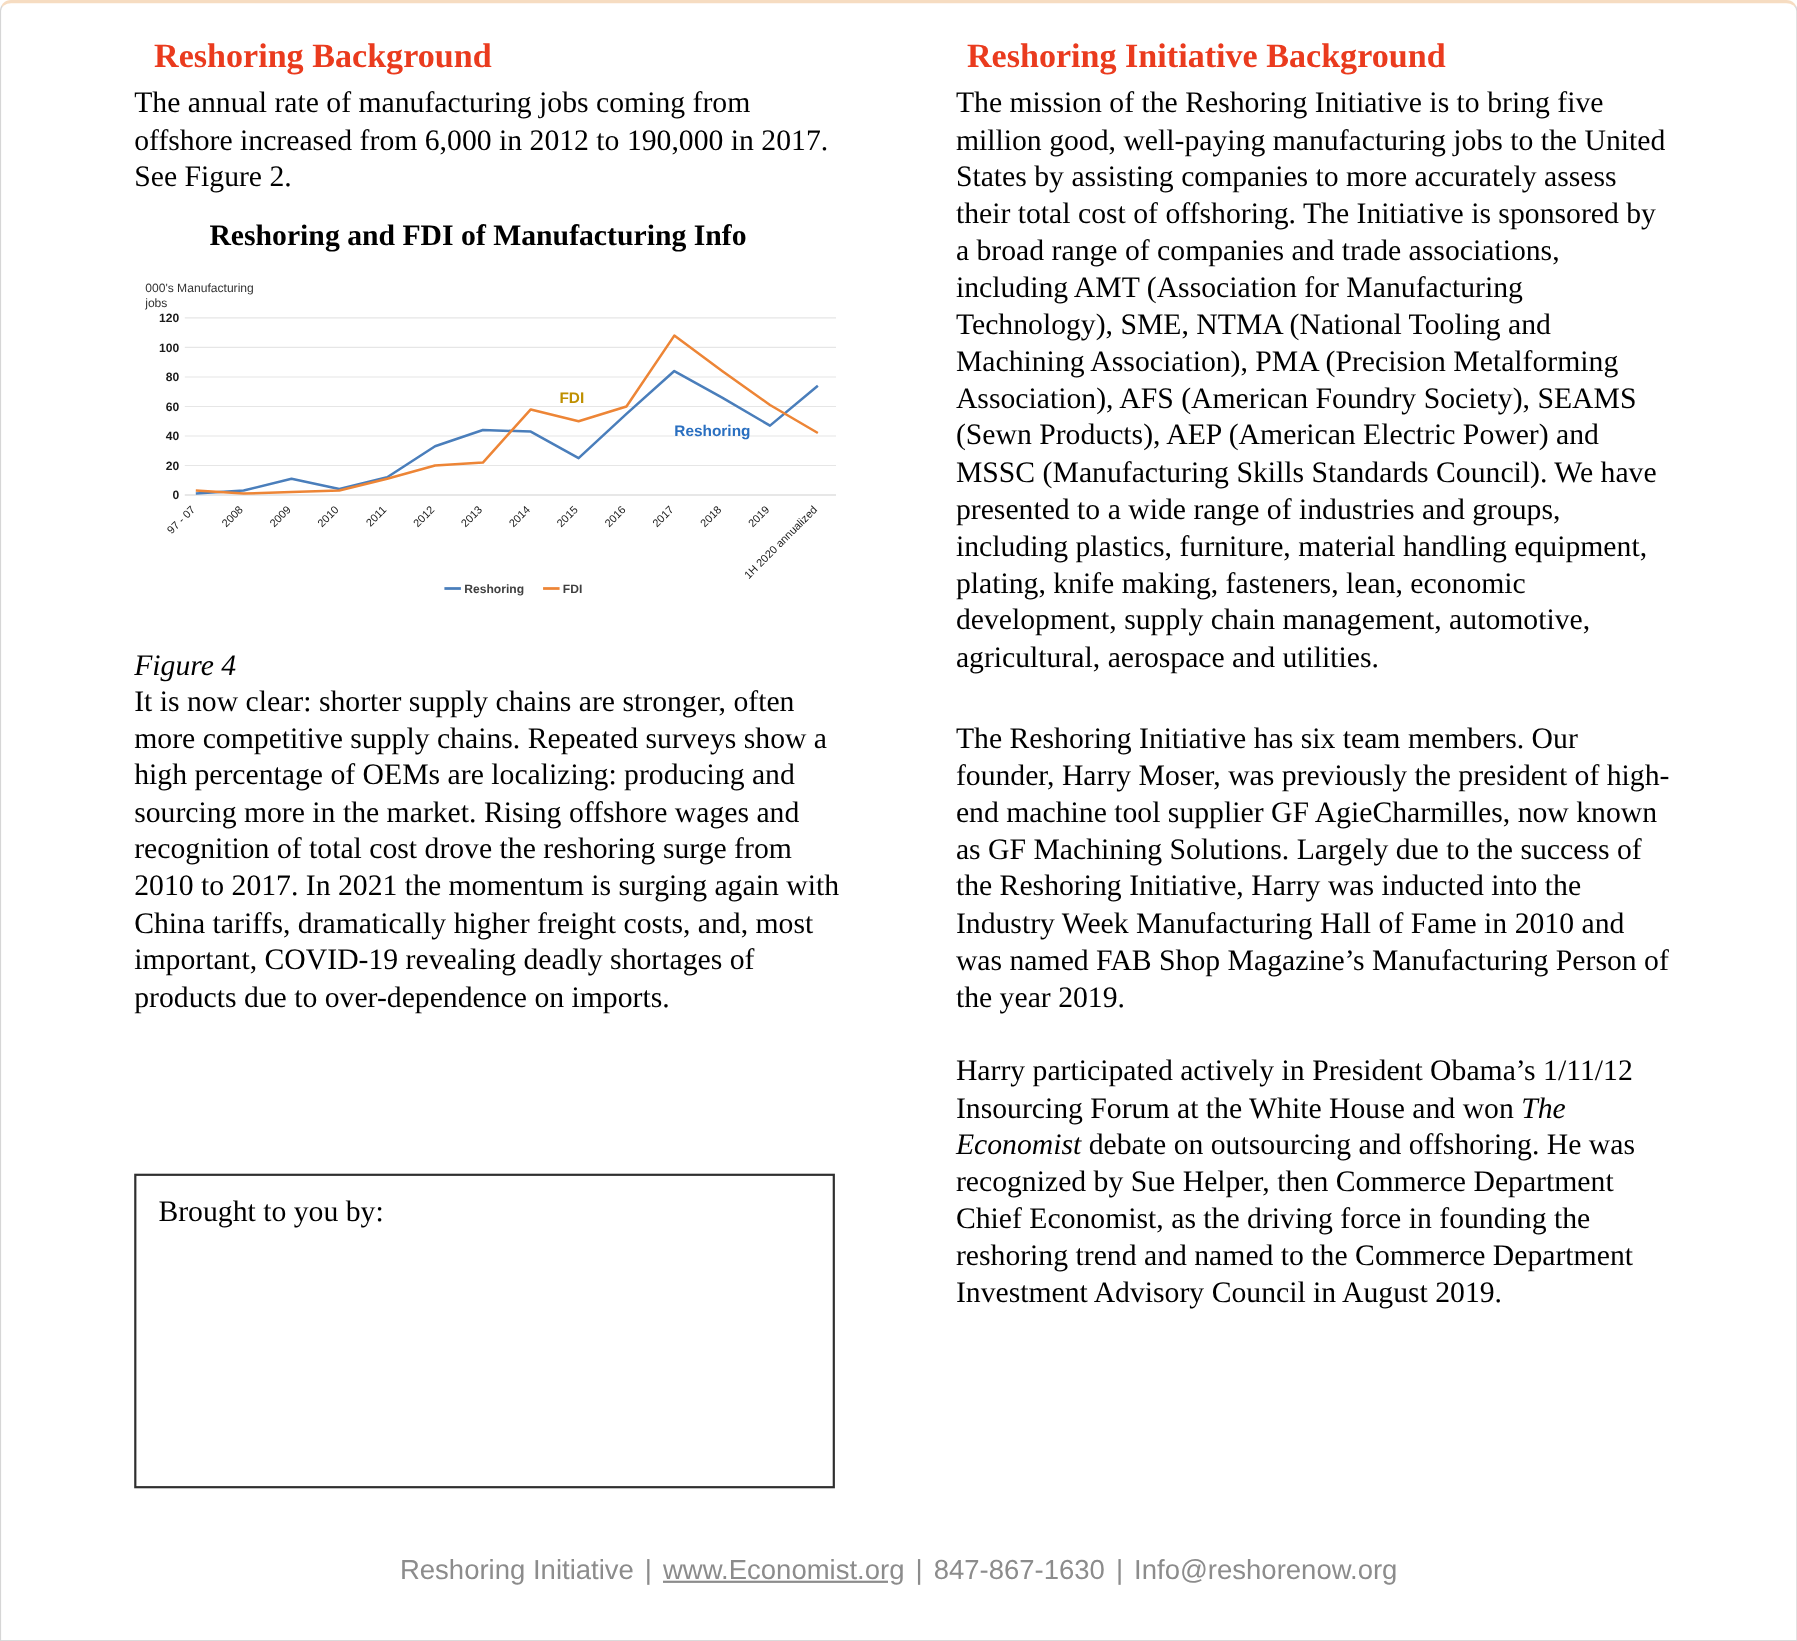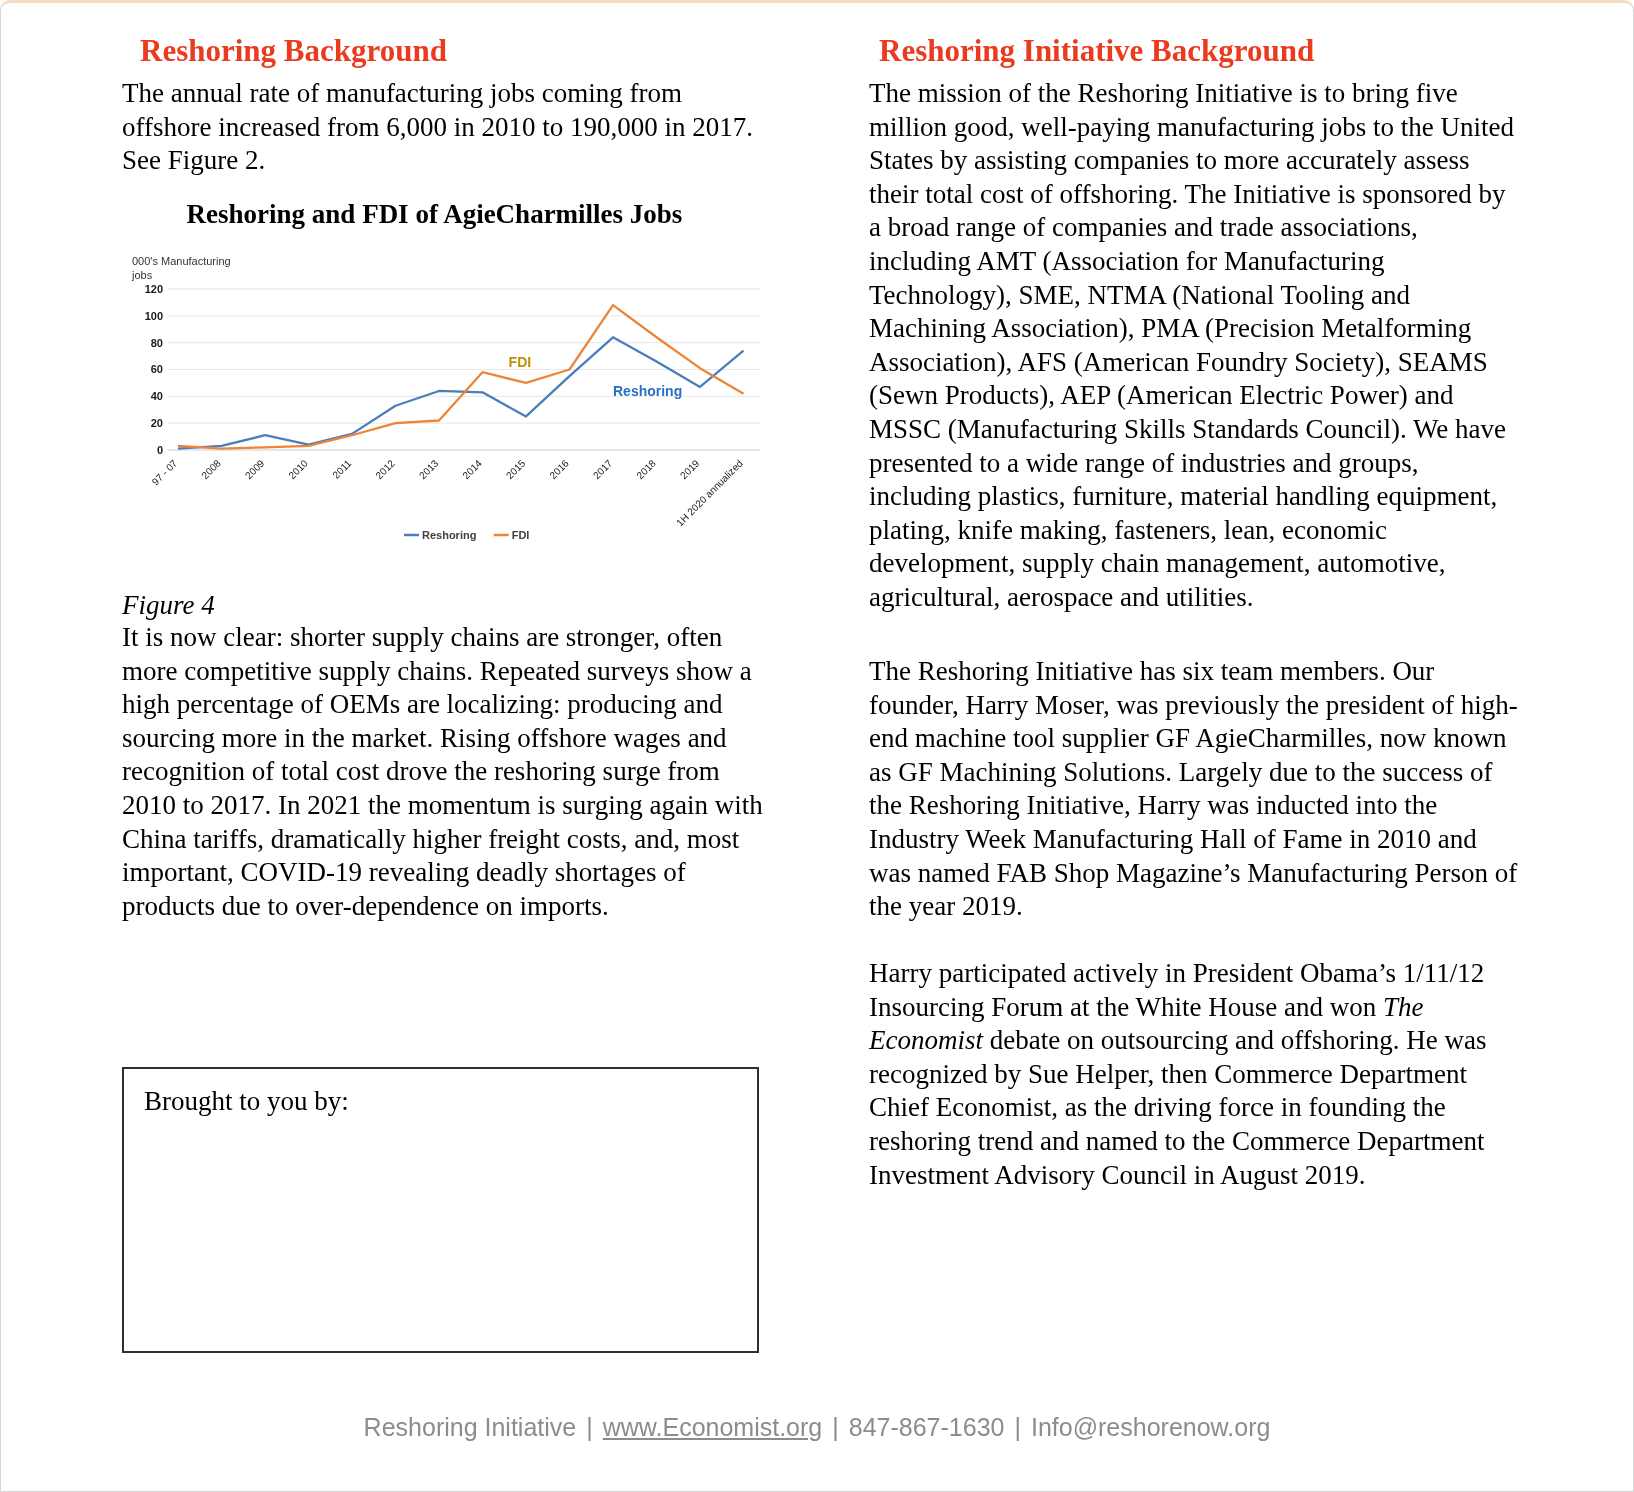--- a/index.html
+++ b/index.html
@@ -23,23 +23,23 @@
   svg text{font-family:"Liberation Sans","DejaVu Sans",sans-serif;}
   .em{font-style:italic;}
 </style>
 </head>
 <body>
 
 <div class="page">
 
   <div class="col col-left">
     <h1 class="sec" style="top:30px;left:18px;">Reshoring Background</h1>
-    <p class="body-text" style="top:74px;left:0;width:640px;">The annual rate of manufacturing jobs coming from offshore increased from 6,000 in 2010 to 190,000 in 2017. See Figure 2.</p>
+    <p class="body-text" style="top:74px;left:0;width:640px;">The annual rate of manufacturing jobs coming from offshore increased from 6,000 in 2012 to 190,000 in 2017. See Figure 2.</p>
 
-    <div class="chart-title" style="top:196px;left:0;">Reshoring and FDI of AgieCharmilles Jobs</div>
+    <div class="chart-title" style="top:196px;left:0;">Reshoring and FDI of Manufacturing Info</div>
 
     <div class="chart-wrap">
       <svg id="chart-svg" width="660" height="300" viewBox="0 0 660 300">
           <text x="8" y="14" font-size="11" fill="#333">000's Manufacturing</text>
           <text x="8" y="28" font-size="11" fill="#333">jobs</text>
           <line x1="44" y1="199" x2="636" y2="199" stroke="#cfcfcf" stroke-width="1"></line>
           <text x="39" y="203" font-size="11" font-weight="bold" text-anchor="end" fill="#1a1a1a">0</text>
           <line x1="44" y1="172.166" x2="636" y2="172.166" stroke="#e6e6e6" stroke-width="1"></line>
           <text x="39" y="176.166" font-size="11" font-weight="bold" text-anchor="end" fill="#1a1a1a">20</text>
           <line x1="44" y1="145.332" x2="636" y2="145.332" stroke="#e6e6e6" stroke-width="1"></line>

